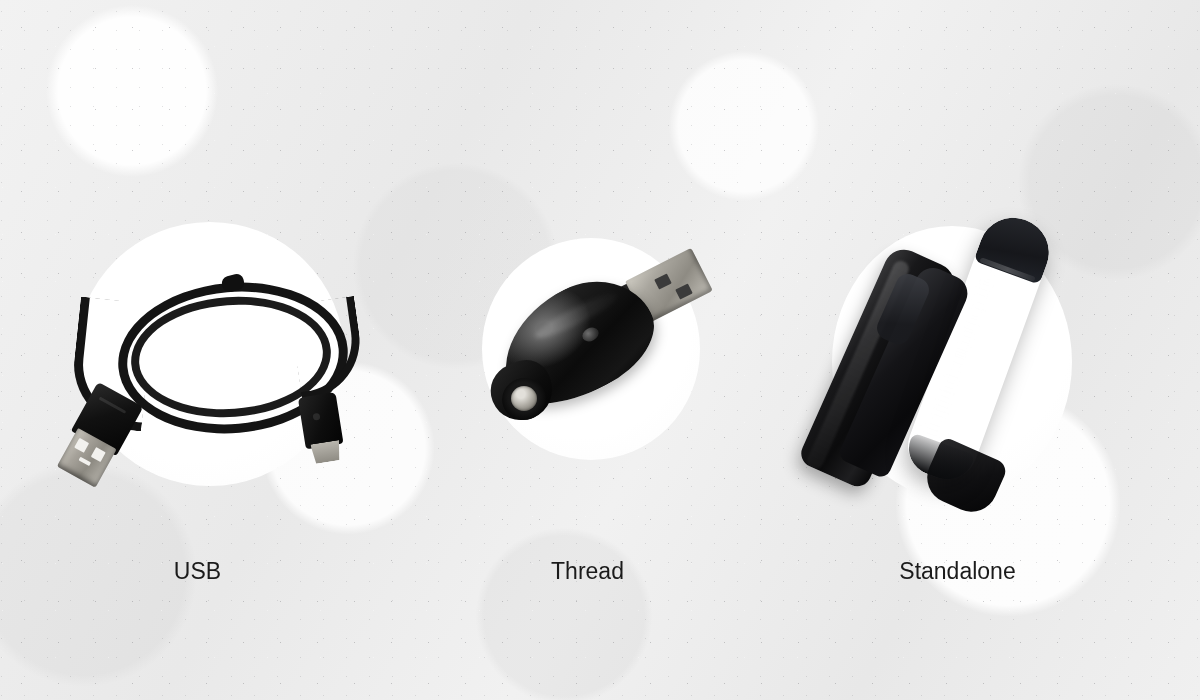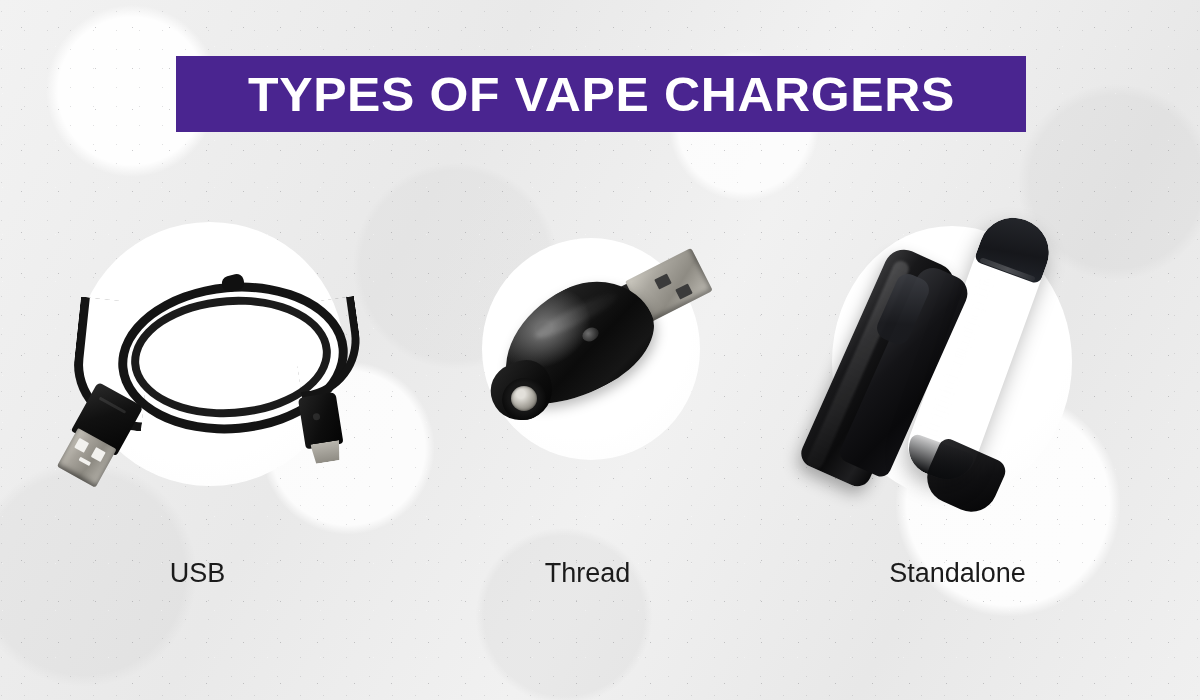--- a/index.html
+++ b/index.html
@@ -44,21 +44,21 @@
   }
 
   
   .item { position:absolute; }
   .disc {
     position:absolute; border-radius:50%;
     background:radial-gradient(circle at 45% 40%, #ffffff 0 62%, #fdfdfd 80%, #fafafa 100%);
     filter:blur(.4px);
   }
   .label {
-    position:absolute; text-align:center; font-size:27px; color:#1b1b1b;
+    position:absolute; text-align:center; font-size:23px; color:#1b1b1b;
     font-family:"Liberation Sans", sans-serif; white-space:nowrap;
   }
 
   
   #usb-disc { left:76px; top:222px; width:268px; height:264px; }
 
   .cable-loop {
     position:absolute; border:9px solid #141414; border-radius:50%;
     box-shadow: inset 0 0 4px rgba(255,255,255,.12);
   }
@@ -267,23 +267,20 @@
   }
   #stand-label { left:860px; top:558px; width:195px;text-align:center; }
 </style>
 </head>
 <body>
 
 <div id="stage">
 
   <div id="grain"></div>
 
-  <div id="banner">
-    <span id="banner-text">TYPES OF VAPE CHARGERS</span>
-  </div>
 
   <div class="item">
     <div class="disc" id="usb-disc"></div>
 
     <div>
       <div class="cable-loop" id="loop-outer"></div>
       <div class="cable-loop" id="loop-inner"></div>
       <div id="cable-left"></div>
       <div id="cable-right"></div>
       <div id="cable-tie"></div>

